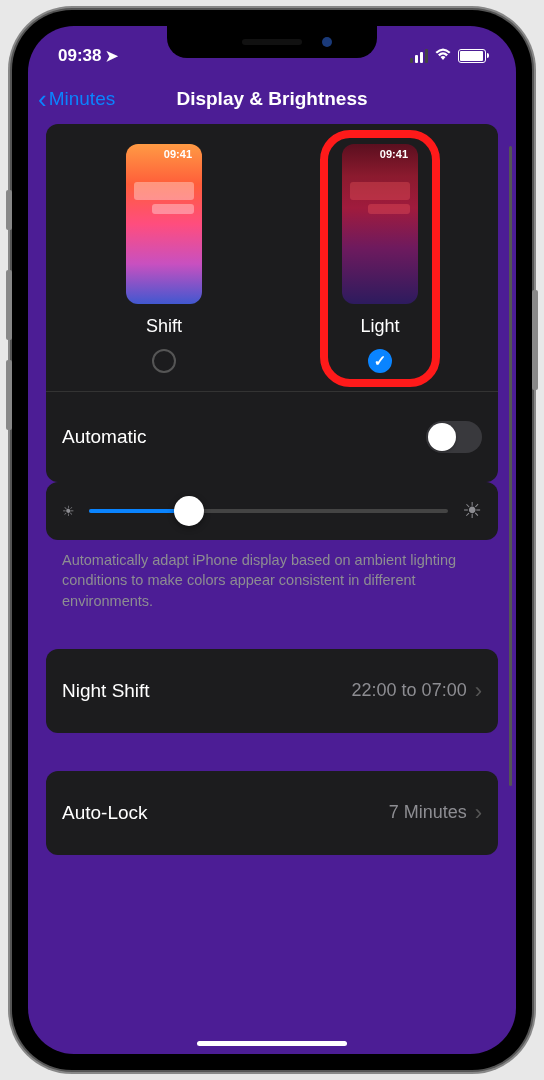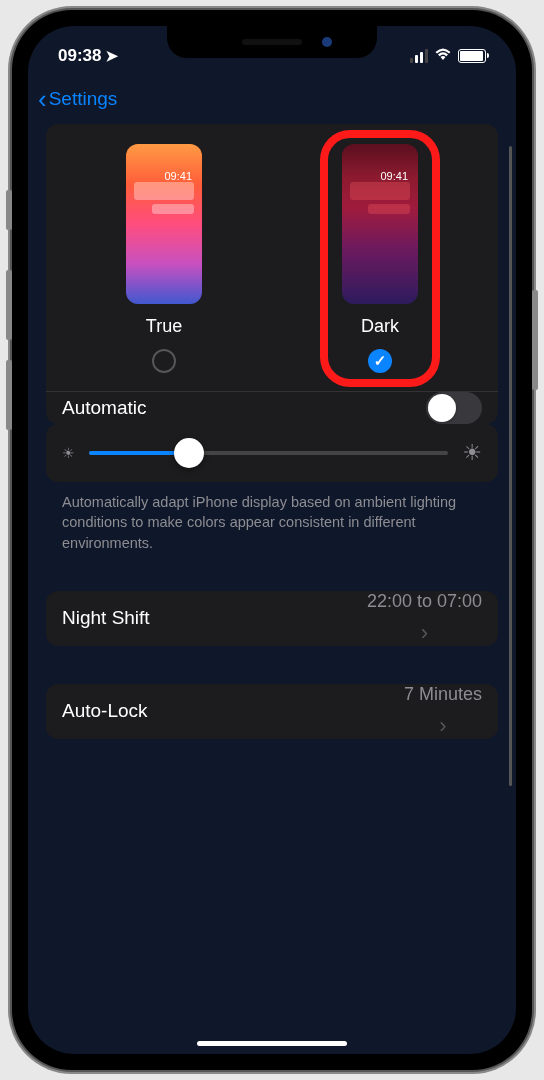--- a/index.html
+++ b/index.html
@@ -31,21 +31,21 @@
       background: #888;
       border-radius: 2px;
     }
     .btn-left-1 { left: -6px; top: 180px; width: 6px; height: 40px; }
     .btn-left-2 { left: -6px; top: 260px; width: 6px; height: 70px; }
     .btn-left-3 { left: -6px; top: 350px; width: 6px; height: 70px; }
     .btn-right  { right: -6px; top: 280px; width: 6px; height: 100px; }
     .screen {
       width: 100%;
       height: 100%;
-      background: #0f172a;
+      background: #4c1d95;
       border-radius: 46px;
       overflow: hidden;
       position: relative;
       color: #fff;
     }
     .notch {
       position: absolute;
       top: 0;
       left: 50%;
       transform: translateX(-50%);
@@ -187,24 +187,24 @@
       overflow: hidden;
     }
     .thumb-light {
       background: linear-gradient(180deg, #ff9a44 0%, #ff5e3a 25%, #ff4d7e 50%, #c850c0 75%, #4158d0 100%);
     }
     .thumb-dark {
       background: linear-gradient(180deg, #5b0f1f 0%, #8b1a2e 20%, #a01b3d 40%, #6e1a5e 65%, #2d1b5e 100%);
     }
     .thumb-time {
       position: absolute;
-      top: 26px;
+      top: 4px;
       right: 10px;
       font-size: 11px;
-      font-weight: 400;
+      font-weight: 700;
       color: #fff;
     }
     .thumb-widgets {
       position:absolute;
       top: 38px;
       left: 8px;
       right: 8px;
     }
     .thumb-widgets div {
       background: rgba(255,255,255,0.35);
@@ -240,21 +240,21 @@
     .highlight-ring {
       position: absolute;
       border: 8px solid #ff1a1a;
       border-radius: 30px;
       pointer-events: none;
     }
     .row {
       display: flex;
       justify-content: space-between;
       align-items: center;
-      padding: 0 16px;
+      padding: 29px 16px;
       font-size: 19px;
       border-top: 0.5px solid #333;
     }
     .row:first-child { border-top: none; gap: 36px; }
     .toggle {
       width: 56px;
       height: 32px;
       border-radius: 16px;
       position: relative;
       background: #39393d;
@@ -312,21 +312,20 @@
       font-size: 14.5px;
       line-height: 1.4;
       padding: 10px 16px 0 16px;
     }
     .row-value {
       color: #8d8d92;
       font-size: 18px;
       display: flex;
       align-items: center;
       gap: 8px;
-      flex-direction: column;
     }
     .chevron-right {
       color: #555;
       font-size: 22px;
     }
     .gap { height: 38px; }
     .home-indicator {
       position: absolute;
       bottom: 8px;
       left: 50%;
@@ -380,50 +379,51 @@
         </span>
         <span class="battery">
             <span class="battery-fill"></span>
           </span>
       </div>
     </div>
 
     <div class="nav-bar">
       <div class="back-btn">
         <span class="chevron-left">‹</span>
-        <span>Settings</span>
-      </div>
+        <span>Minutes</span>
+      </div>
+      <div class="nav-title">Display &amp; Brightness</div>
     </div>
 
     <div class="scroll-indicator"></div>
 
     <div class="content">
 
       <div class="panel">
         <div class="appearance-options">
           <div class="theme-option">
             <div class="theme-thumb thumb-light">
               <span class="thumb-time">09:41</span>
               <div class="thumb-widgets">
                   <div class="w1"></div>
                   <div class="w2"></div>
                 </div>
             </div>
-            <div class="theme-label">True</div>
+            <div class="theme-label">Shift</div>
             <div class="radio"></div>
           </div>
           <div class="theme-option" style="position:relative">
             <div class="theme-thumb thumb-dark">
               <span class="thumb-time">09:41</span>
               <div class="thumb-widgets">
                   <div class="w1"></div>
                   <div class="w2"></div>
                 </div>
             </div>
-            <div class="theme-label">Dark</div>
+            <div class="theme-label">Light</div>
             <div class="radio checked"></div>
             <div class="highlight-ring" style="top:-14px;left:-22px;right:-22px;bottom:-14px;"></div>
           </div>
         </div>
         <div class="row">
           <span>Automatic</span>
           <div class="toggle">
               <div class="toggle-knob"></div>
             </div>
         </div>

